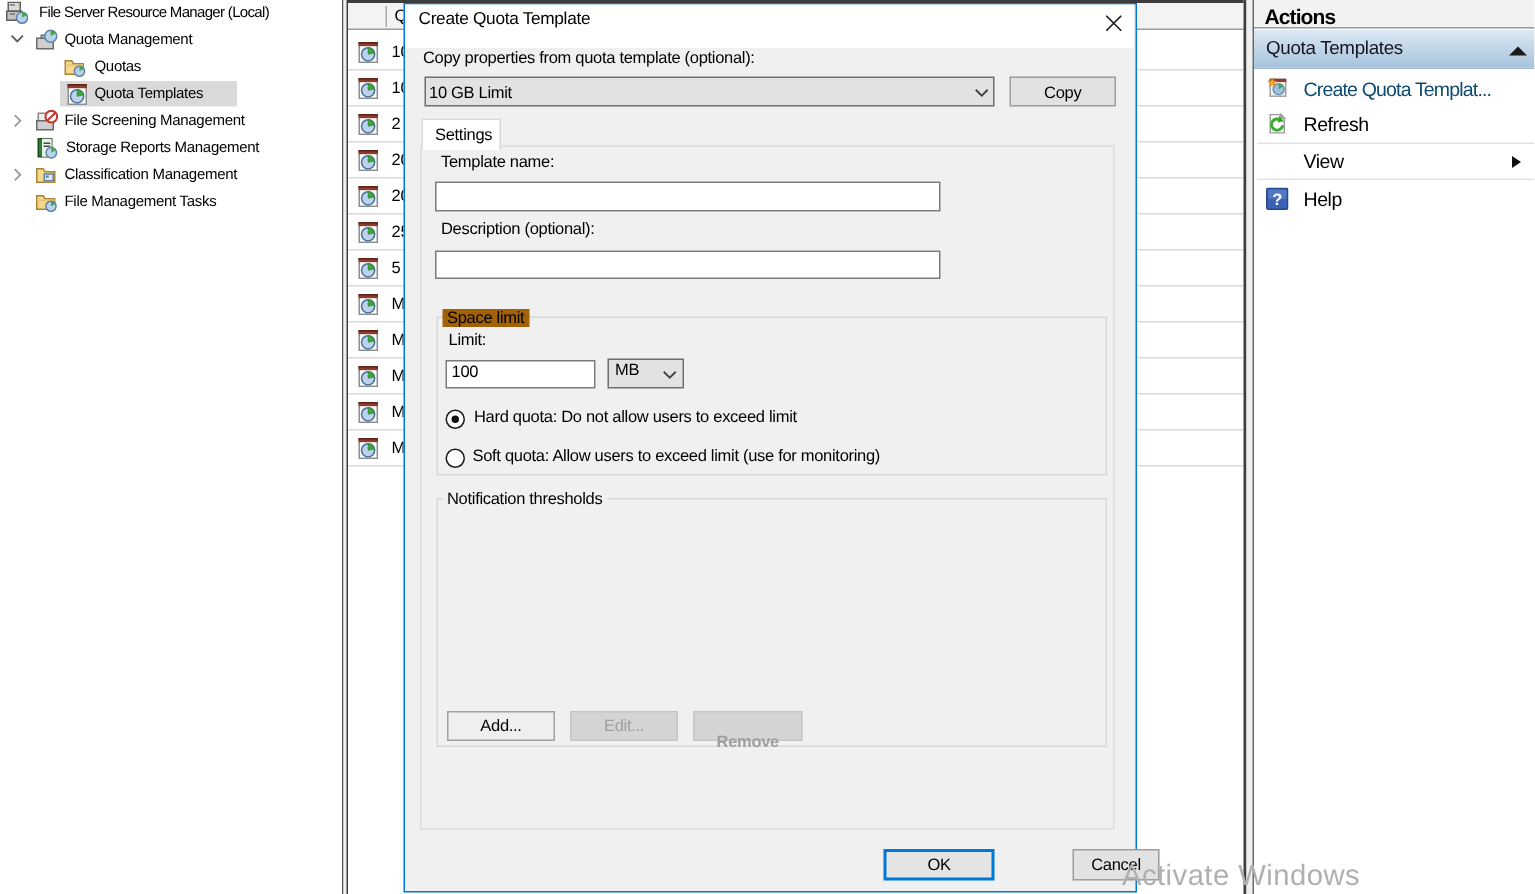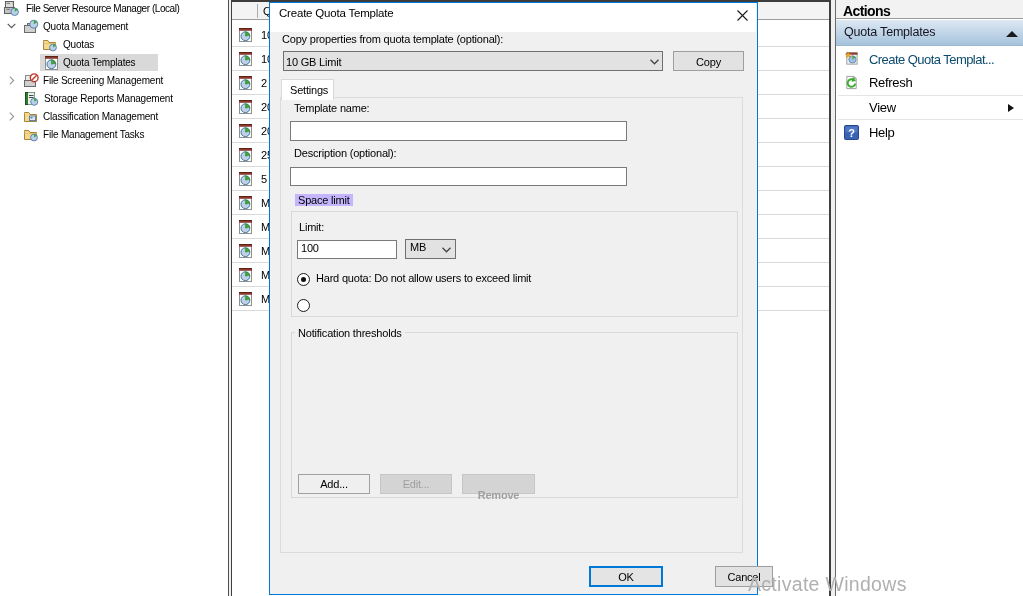--- a/index.html
+++ b/index.html
@@ -268,36 +268,37 @@
     <div class="abs txt" style="left:8px;top:4px;">Settings</div>
   </div>
 
   <div class="abs" id="tabpage" style="left:10px;top:94px;width:463px;height:456px;background:#f0f0f0;border:1px solid #dcdcdc;">
     <div class="abs txt" style="left:13px;top:4px;">Template name:</div>
     <div class="abs" style="left:9px;top:23px;width:337px;height:20px;background:#fff;border:1px solid #7a7a7a;"></div>
     <div class="abs txt" style="left:13px;top:49px;">Description (optional):</div>
     <div class="abs" style="left:9px;top:69px;width:337px;height:19px;background:#fff;border:1px solid #7a7a7a;"></div>
 
     <div class="abs" style="left:10px;top:113px;width:447px;height:106px;border:1px solid #d8d8d8;"></div>
-    <div class="abs txt" style="left:14px;top:96px;background:#c4b5fd;padding:0 3px;">Space limit</div>
+    <div class="abs txt" style="left:14px;top:108px;background:#a16207;padding:0 3px;">Space limit</div>
     <div class="abs txt" style="left:18px;top:123px;">Limit:</div>
     <div class="abs" style="left:16px;top:142px;width:100px;height:19px;background:#fff;border:1px solid #7a7a7a;">
       <div class="abs txt" style="left:3px;top:1px;">100</div>
     </div>
     <div class="abs" style="left:124px;top:141px;width:51px;height:20px;background:#e2e2e2;border:1px solid #707070;">
       <div class="abs txt" style="left:4px;top:1px;">MB</div>
       <svg class="abs" style="left:36px;top:7px;" width="9" height="6" viewBox="0 0 9 6">
           <path d="M0.5 0.8 L4.5 4.8 L8.5 0.8" fill="none" stroke="#444" stroke-width="1.3"></path>
         </svg>
     </div>
     <div class="abs" id="rad1" style="left:16px;top:175px;width:13px;height:13px;border-radius:50%;background:#fff;border:1px solid #1a1a1a;">
       <div class="abs" style="left:2.5px;top:2.5px;width:5px;height:5px;border-radius:50%;background:#111;"></div>
     </div>
     <div class="abs txt" style="left:35px;top:174px;">Hard quota: Do not allow users to exceed limit</div>
     <div class="abs" id="rad2" style="left:16px;top:201px;width:13px;height:13px;border-radius:50%;background:#fff;border:1px solid #1a1a1a;"></div>
+    <div class="abs txt" style="left:34px;top:200px;">Soft quota: Allow users to exceed limit (use for monitoring)</div>
 
     <div class="abs" style="left:10px;top:234px;width:447px;height:166px;border:1px solid #d8d8d8;"></div>
     <div class="abs txt" style="left:14px;top:229px;background:#f0f0f0;padding:0 3px;">Notification thresholds</div>
     <div class="abs" id="btnAdd" style="left:17px;top:376px;width:72px;height:20px;background:#efefef;border:1px solid #a0a0a0;text-align:center;">
         <div class="txt" style="margin-top:3px;">Add...</div>
       </div>
     <div class="abs" style="left:99px;top:376px;width:72px;height:20px;background:#d4d4d4;border:1px solid #c6c6c6;text-align:center;color:#9f9f9f;">
         <div class="txt" style="margin-top:3px;">Edit...</div>
       </div>
     <div class="abs" style="left:181px;top:376px;width:73px;height:20px;background:#d4d4d4;border:1px solid #c6c6c6;text-align:center;color:#9f9f9f;">

